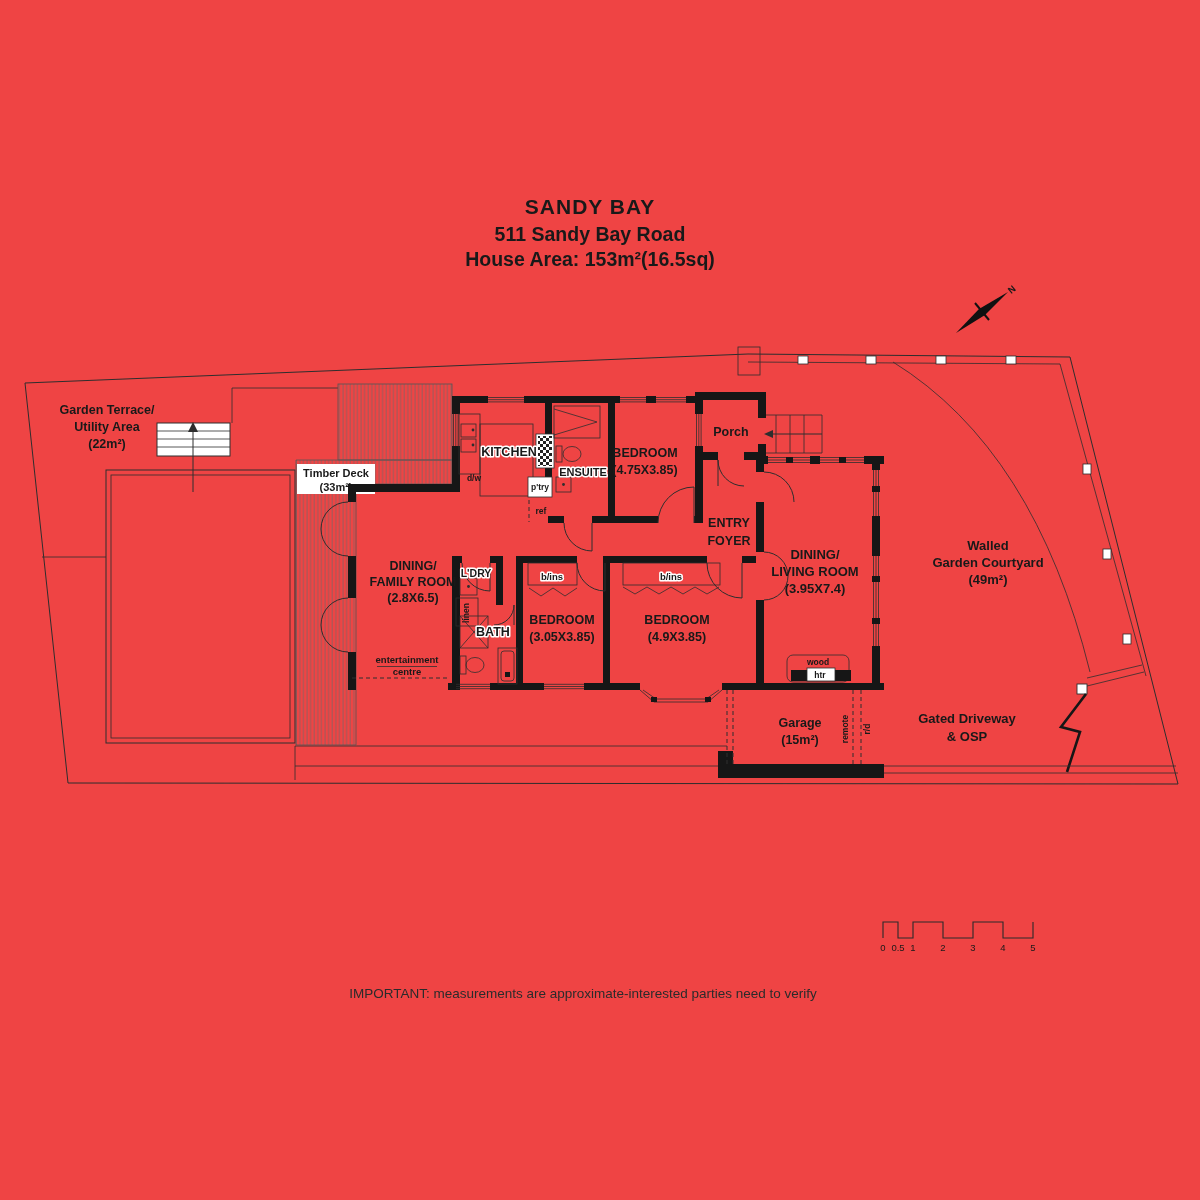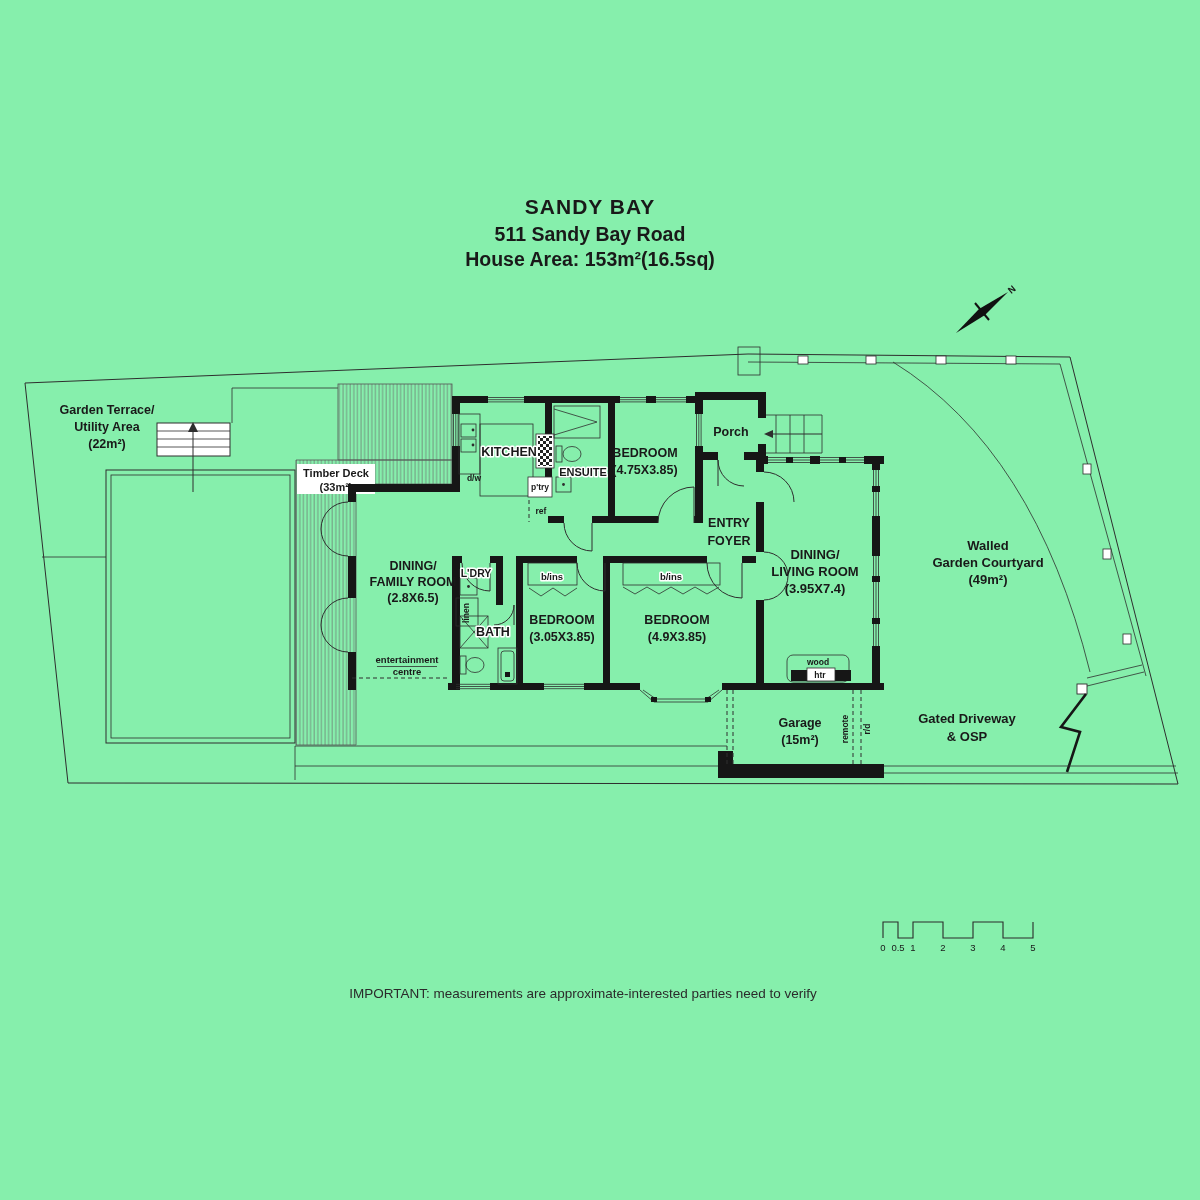--- a/index.html
+++ b/index.html
@@ -1,16 +1,16 @@
 <!DOCTYPE html>
 <html><head>
 <meta charset="utf-8">
 <style>
   html,body{margin:0;padding:0;background:#ffffff;}
-  #stage{width:1200px;height:1200px;position:relative;background:#86efac;}
+  #stage{width:1200px;height:1200px;position:relative;background:#ef4444;}
   svg{display:block;}
   .t{font-family:"Liberation Sans",sans-serif;font-weight:bold;fill:#191919;text-anchor:middle;}
   .t21{font-size:21px;letter-spacing:1px;}
   .t19{font-size:19.5px;}
   .t13{font-size:13px;}
   .t12{font-size:12.5px;}
   .t11{font-size:11px;}
   .t10{font-size:10.5px;}
   .t9{font-size:9.5px;}
   .t8{font-size:8.5px;}

